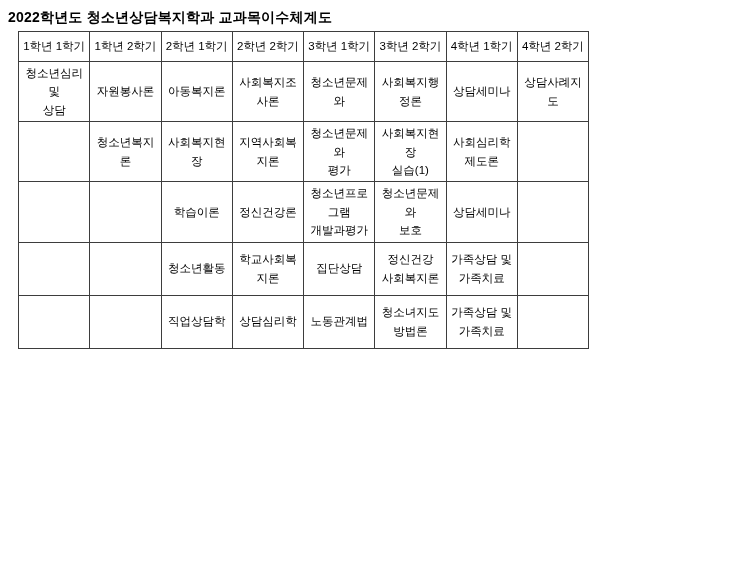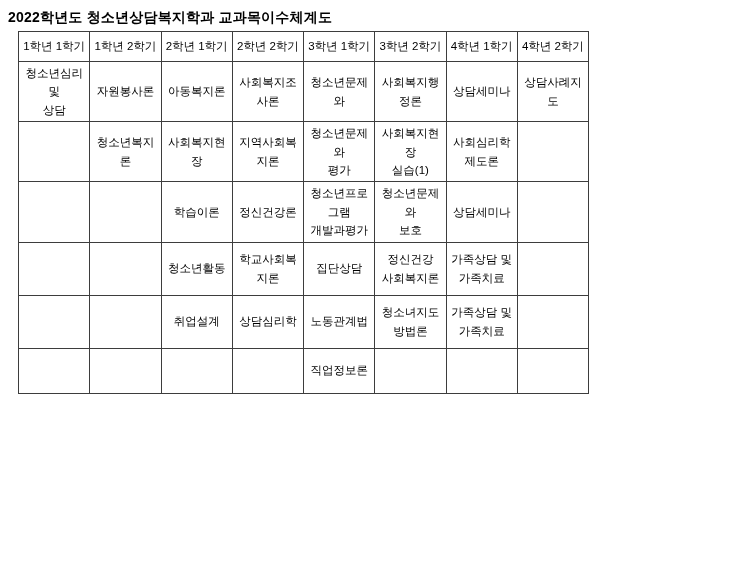--- a/index.html
+++ b/index.html
@@ -112,34 +112,24 @@
         <td>집단상담</td>
         <td>정신건강
 사회복지론</td>
         <td>가족상담 및
 가족치료</td>
         <td></td>
       </tr>
       <tr class="row-mid">
         <td></td>
         <td></td>
-        <td>취업설계</td>
+        <td>직업상담학</td>
         <td>상담심리학</td>
         <td>노동관계법</td>
         <td>청소녀지도
 방법론</td>
         <td>가족상담 및
 가족치료</td>
         <td></td>
       </tr>
-      <tr class="row-short">
-        <td></td>
-        <td></td>
-        <td></td>
-        <td></td>
-        <td>직업정보론</td>
-        <td></td>
-        <td></td>
-        <td></td>
-      </tr>
     </tbody>
   </table>
 </div>
 
 </body></html>

